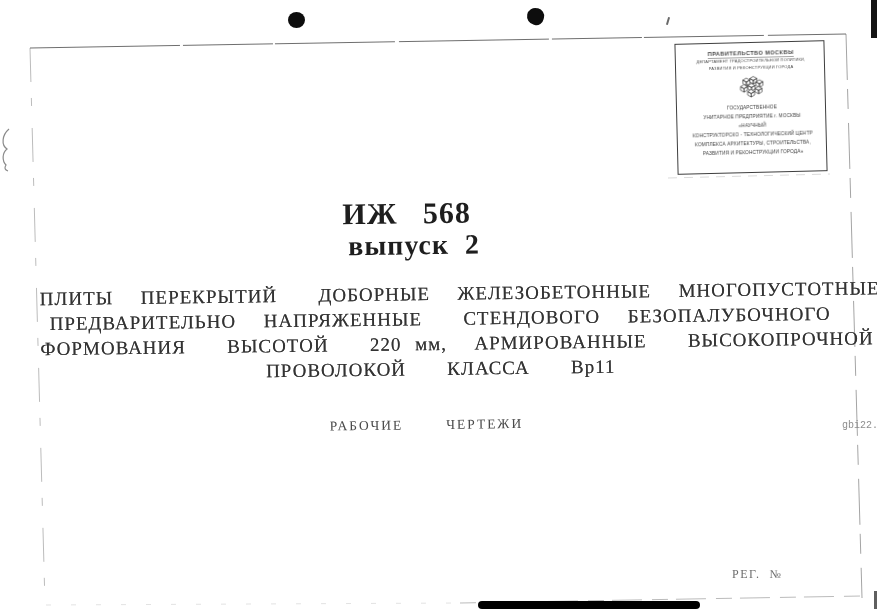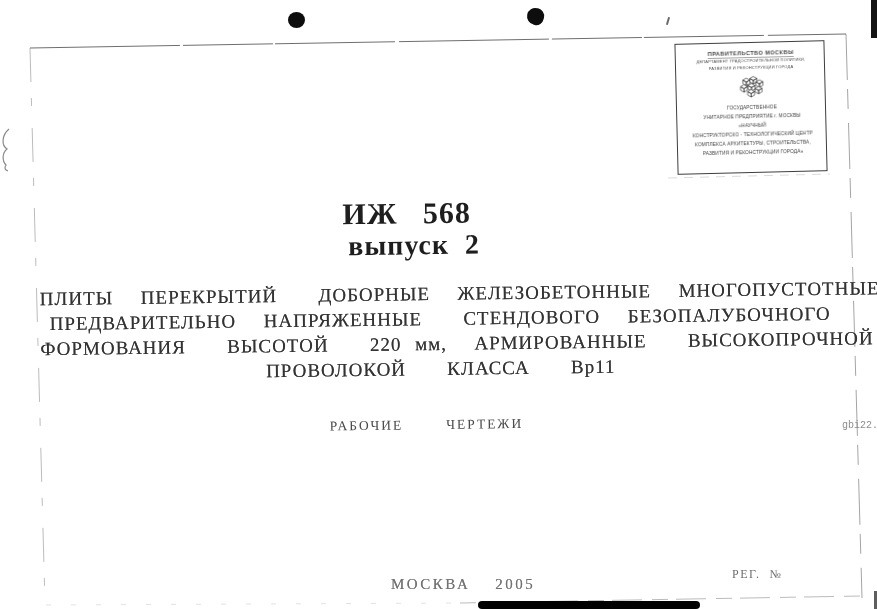--- a/index.html
+++ b/index.html
@@ -130,17 +130,16 @@
     <div class="title-lines">
       <div class="t-line">ПЛИТЫ  ПЕРЕКРЫТИЙ   ДОБОРНЫЕ  ЖЕЛЕЗОБЕТОННЫЕ  МНОГОПУСТОТНЫЕ</div>
       <div class="t-line">ПРЕДВАРИТЕЛЬНО  НАПРЯЖЕННЫЕ   СТЕНДОВОГО  БЕЗОПАЛУБОЧНОГО</div>
       <div class="t-line">ФОРМОВАНИЯ   ВЫСОТОЙ   220 мм,  АРМИРОВАННЫЕ   ВЫСОКОПРОЧНОЙ</div>
       <div class="t-line">ПРОВОЛОКОЙ   КЛАССА   Вр11</div>
     </div>
     <div class="doctype">РАБОЧИЕ        ЧЕРТЕЖИ</div>
   </div>
 
   <div class="watermark">gbi22.ru</div>
-  <div class="city-year">МОСКВА    2005</div>
   <div class="reg">РЕГ.  №</div>
   <div class="bottom-bar"></div>
 
 </div>
 
 </body></html>

